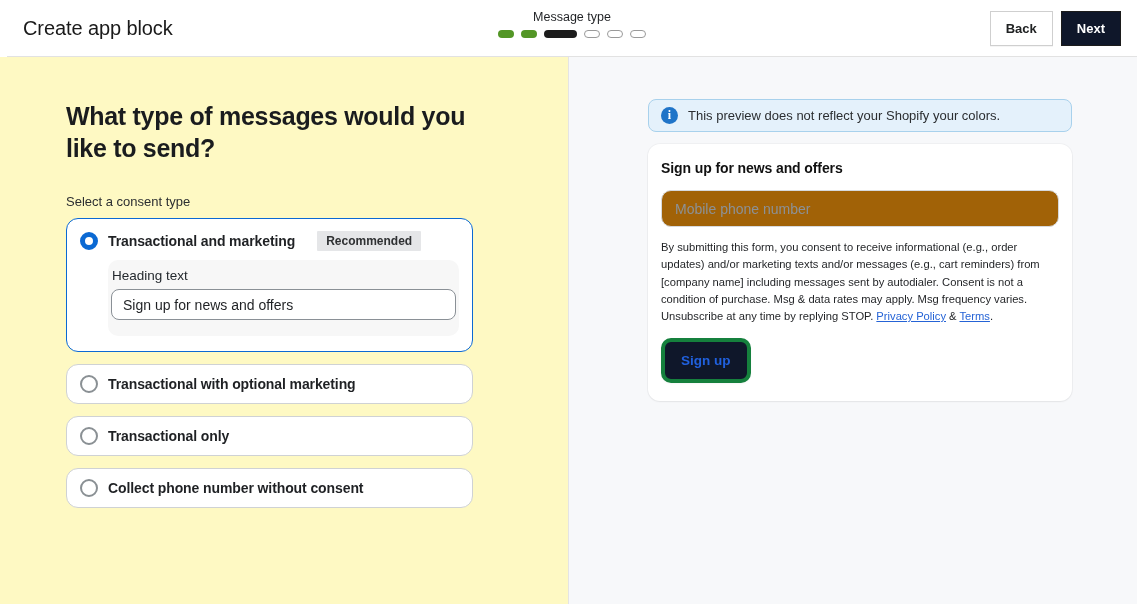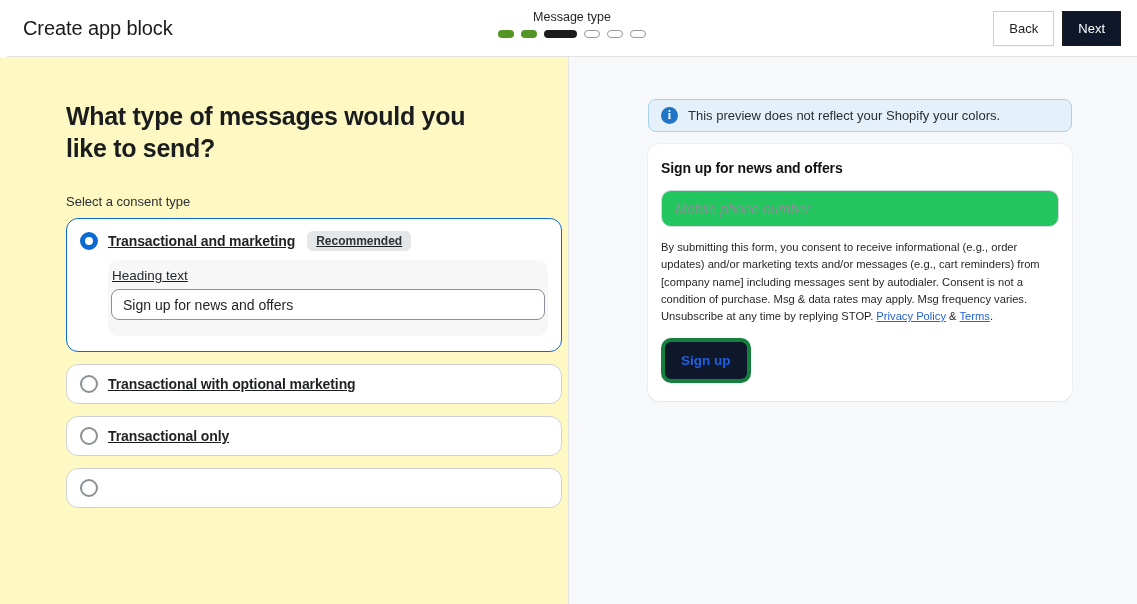--- a/index.html
+++ b/index.html
@@ -20,41 +20,41 @@
     position:absolute; left:50%; top:10px; transform:translateX(-50%);
     display:flex; flex-direction:column; align-items:center;
   }
   .step-label{ font-size:12.5px; font-weight:400; color:#1f2124; }
   .pills{ display:flex; gap:7px; margin-top:6px; align-items:center; }
   .pill{ height:8px; width:16px; border-radius:5px; }
   .pill.complete{ background:#539626; }
   .pill.current{ background:#1c1c1c; width:33px; }
   .pill.upcoming{ background:#fff; border:1.5px solid #9a9a9a; }
   .header-actions{ position:absolute; right:16px; top:0; height:57px; display:flex; align-items:center; gap:8px; }
-  .btn{ font-family:inherit; font-size:13px; font-weight:400; border-radius:0; padding:9px 15px; cursor:pointer; }
+  .btn{ font-family:inherit; font-size:13px; font-weight:700; border-radius:0; padding:9px 15px; cursor:pointer; }
   .btn-secondary{ background:#fff; border:1px solid #cfcfcf; color:#202223; box-shadow:0 1px 0 rgba(0,0,0,.04); }
   .btn-primary{ background:#0f172a; border:1px solid #1c1c1c; color:#fff; }
   
   .left-panel{ position:absolute; top:57px; left:0; width:568px; bottom:0; background:#fef9c3; }
   .right-panel{ position:absolute; top:57px; left:568px; right:0; bottom:0; background:#f7f8fa; border-left:1px solid #e4e4e4; }
   
   .left-content{ padding:44px 0 0 66px; width:510px; }
   .main-heading{ font-size:25px; line-height:1.26; font-weight:700; letter-spacing:-0.3px; color:#1a1c1e; width:440px; }
   .main-desc{ margin-top:13px; font-size:14px; line-height:1.62; color:#6d7175; width:440px; }
   .consent-label{ margin-top:30px; font-size:13px; color:#2b2e31; }
   .option-card{
-    width:496px; border:1px solid #cfd2d4; border-radius:12px;
-    margin-top:12px; padding:10px 13px; background:#fff;text-decoration:underline;
+    width:407px; border:1px solid #cfd2d4; border-radius:12px;
+    margin-top:12px; padding:10px 13px; background:#fff;
   }
   .option-card.selected{ border:1.6px solid #0b69d3; padding:12px 13px 15px 13px; margin-top:9px; }
   .option-row{ display:flex; align-items:center; gap:10px; }
   .radio{ width:18px; height:18px; border-radius:50%; flex:0 0 auto; background:#fff; border:2px solid #8a9094; }
   .radio.checked{ border:5.5px solid #0b69d3; }
   .option-label{ font-size:14px; font-weight:700; color:#1f2124; letter-spacing:-0.1px; }
-  .badge{ background:#e5e6e8; border-radius:6px; padding:3px 9px; font-size:12px; font-weight:600; color:#2f3133; margin-left:2px; }
+  .badge{ background:#e5e6e8; border-radius:1px; padding:3px 9px; font-size:12px; font-weight:600; color:#2f3133; margin-left:12px; }
   .sub-field{ margin:9px 0 0 28px; background:#f7f7f7; border-radius:10px; padding:6px 3px 16px 3px; }
   .field-label{ font-size:13.5px; color:#24292e; margin:2px 0 6px 1px; }
   .text-input{
     width:100%; height:31px; border:1px solid #8a9096; border-radius:8px;
     padding:0 11px; font-family:inherit; font-size:14px; color:#1f2124; background:#fff; outline:none;
   }
   
   .right-content{ padding:42px 0 0 79px; width:503px; }
   .banner{
     width:424px; background:#e4f1fb; border:1px solid #a8d1ec; border-radius:8px;
@@ -67,21 +67,21 @@
   }
   .banner-text{ font-size:13px; color:#2b2e31; }
   .preview-card{
     width:424px; margin-top:12px; background:#fff; border-radius:12px;
     box-shadow:0 0 0 1px rgba(0,0,0,.03), 0 1px 2px rgba(0,0,0,.05);
     padding:16px 13px 18px 13px;
   }
   .preview-heading{ font-size:14px; font-weight:700; color:#111; letter-spacing:-0.1px; }
   .phone-input{
     margin-top:14px; width:398px; height:37px; border:1px solid #d6d9dd; border-radius:10px;
-    padding:0 13px; font-family:inherit; font-size:14px; color:#1f2124; background:#22c55e; outline:none;font-style:italic;
+    padding:0 13px; font-family:inherit; font-size:14px; color:#1f2124; background:#a16207; outline:none;
   }
   .phone-input::placeholder{ color:#8c9196; }
   .legal{ margin-top:12px; width:400px; font-size:11.2px; line-height:1.55; color:#1f2124; }
   .legal a{ color:#2563d6; text-decoration:underline; cursor:pointer; }
   .signup-btn{
     margin-top:12px; background:#0f172a; border:4px solid #15803d; border-radius:10px;
     padding:11px 16px; font-family:inherit; font-size:13.5px; font-weight:700; color:#2060dd;
     box-shadow:0 1px 2px rgba(0,0,0,.04); cursor:pointer;
   }
 </style>
@@ -134,20 +134,21 @@
     <div class="option-card">
       <div class="option-row">
         <span class="radio"></span>
         <span class="option-label">Transactional only</span>
       </div>
     </div>
 
     <div class="option-card">
       <div class="option-row">
         <span class="radio"></span>
+        <span class="option-label">Collect phone number without consent</span>
       </div>
     </div>
   </div>
 </div>
 
 <div class="right-panel">
   <div class="right-content">
     <div class="banner">
       <span class="info-icon">i</span>
       <span class="banner-text">This preview does not reflect your Shopify your colors.</span>

